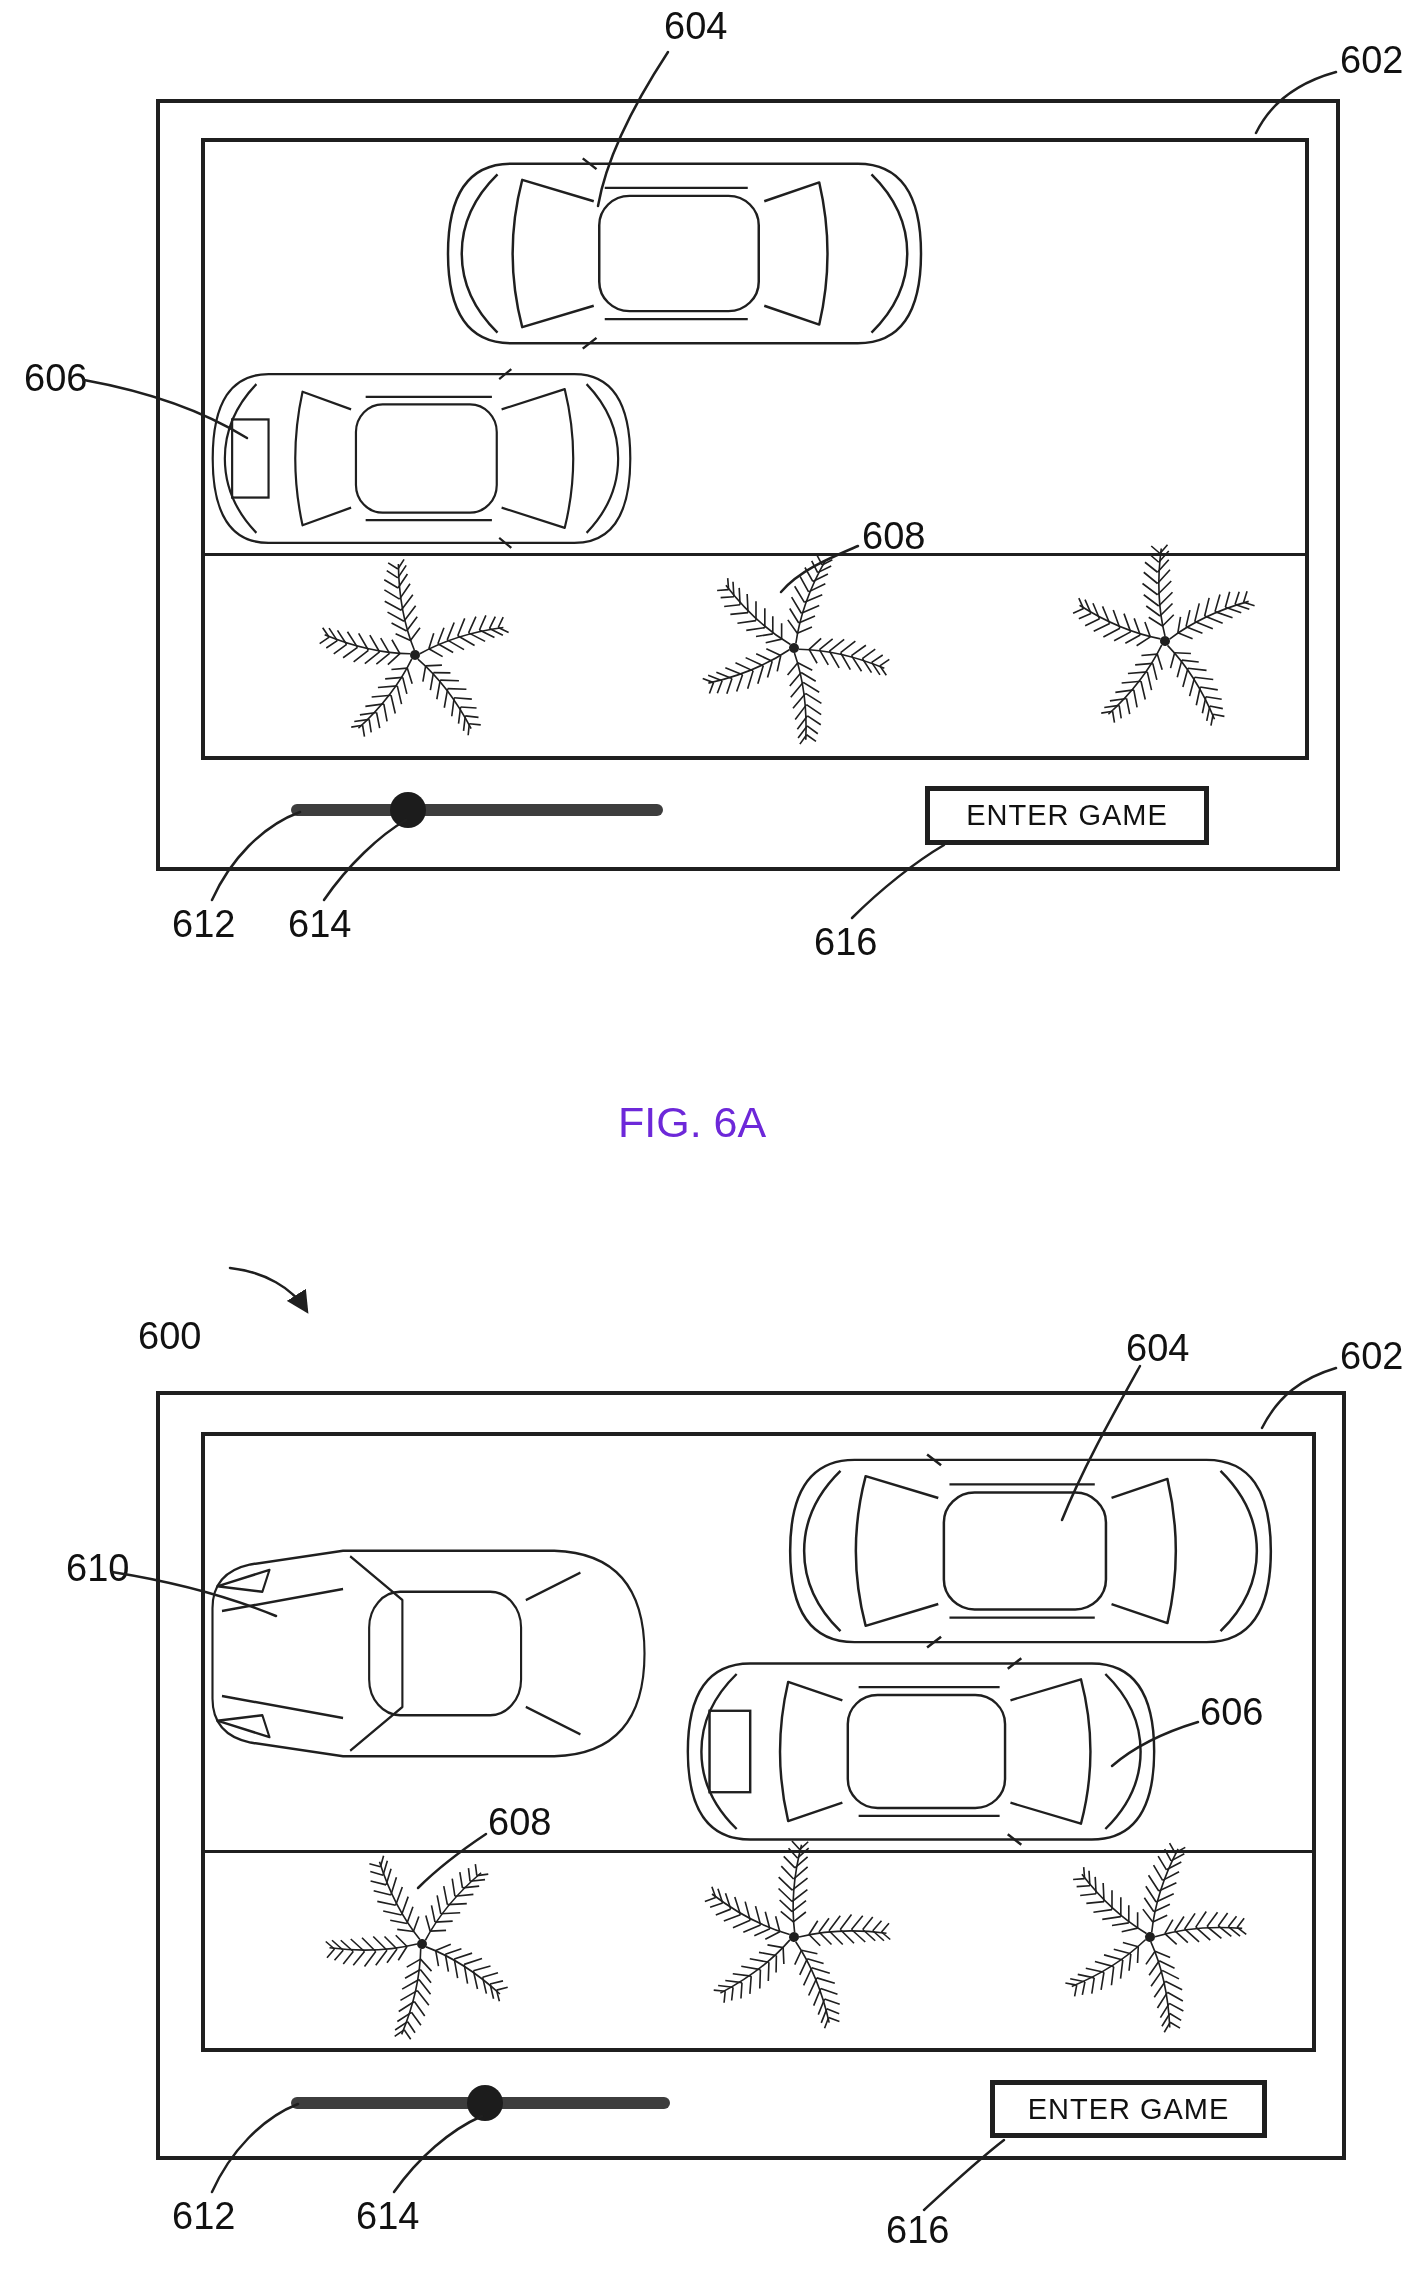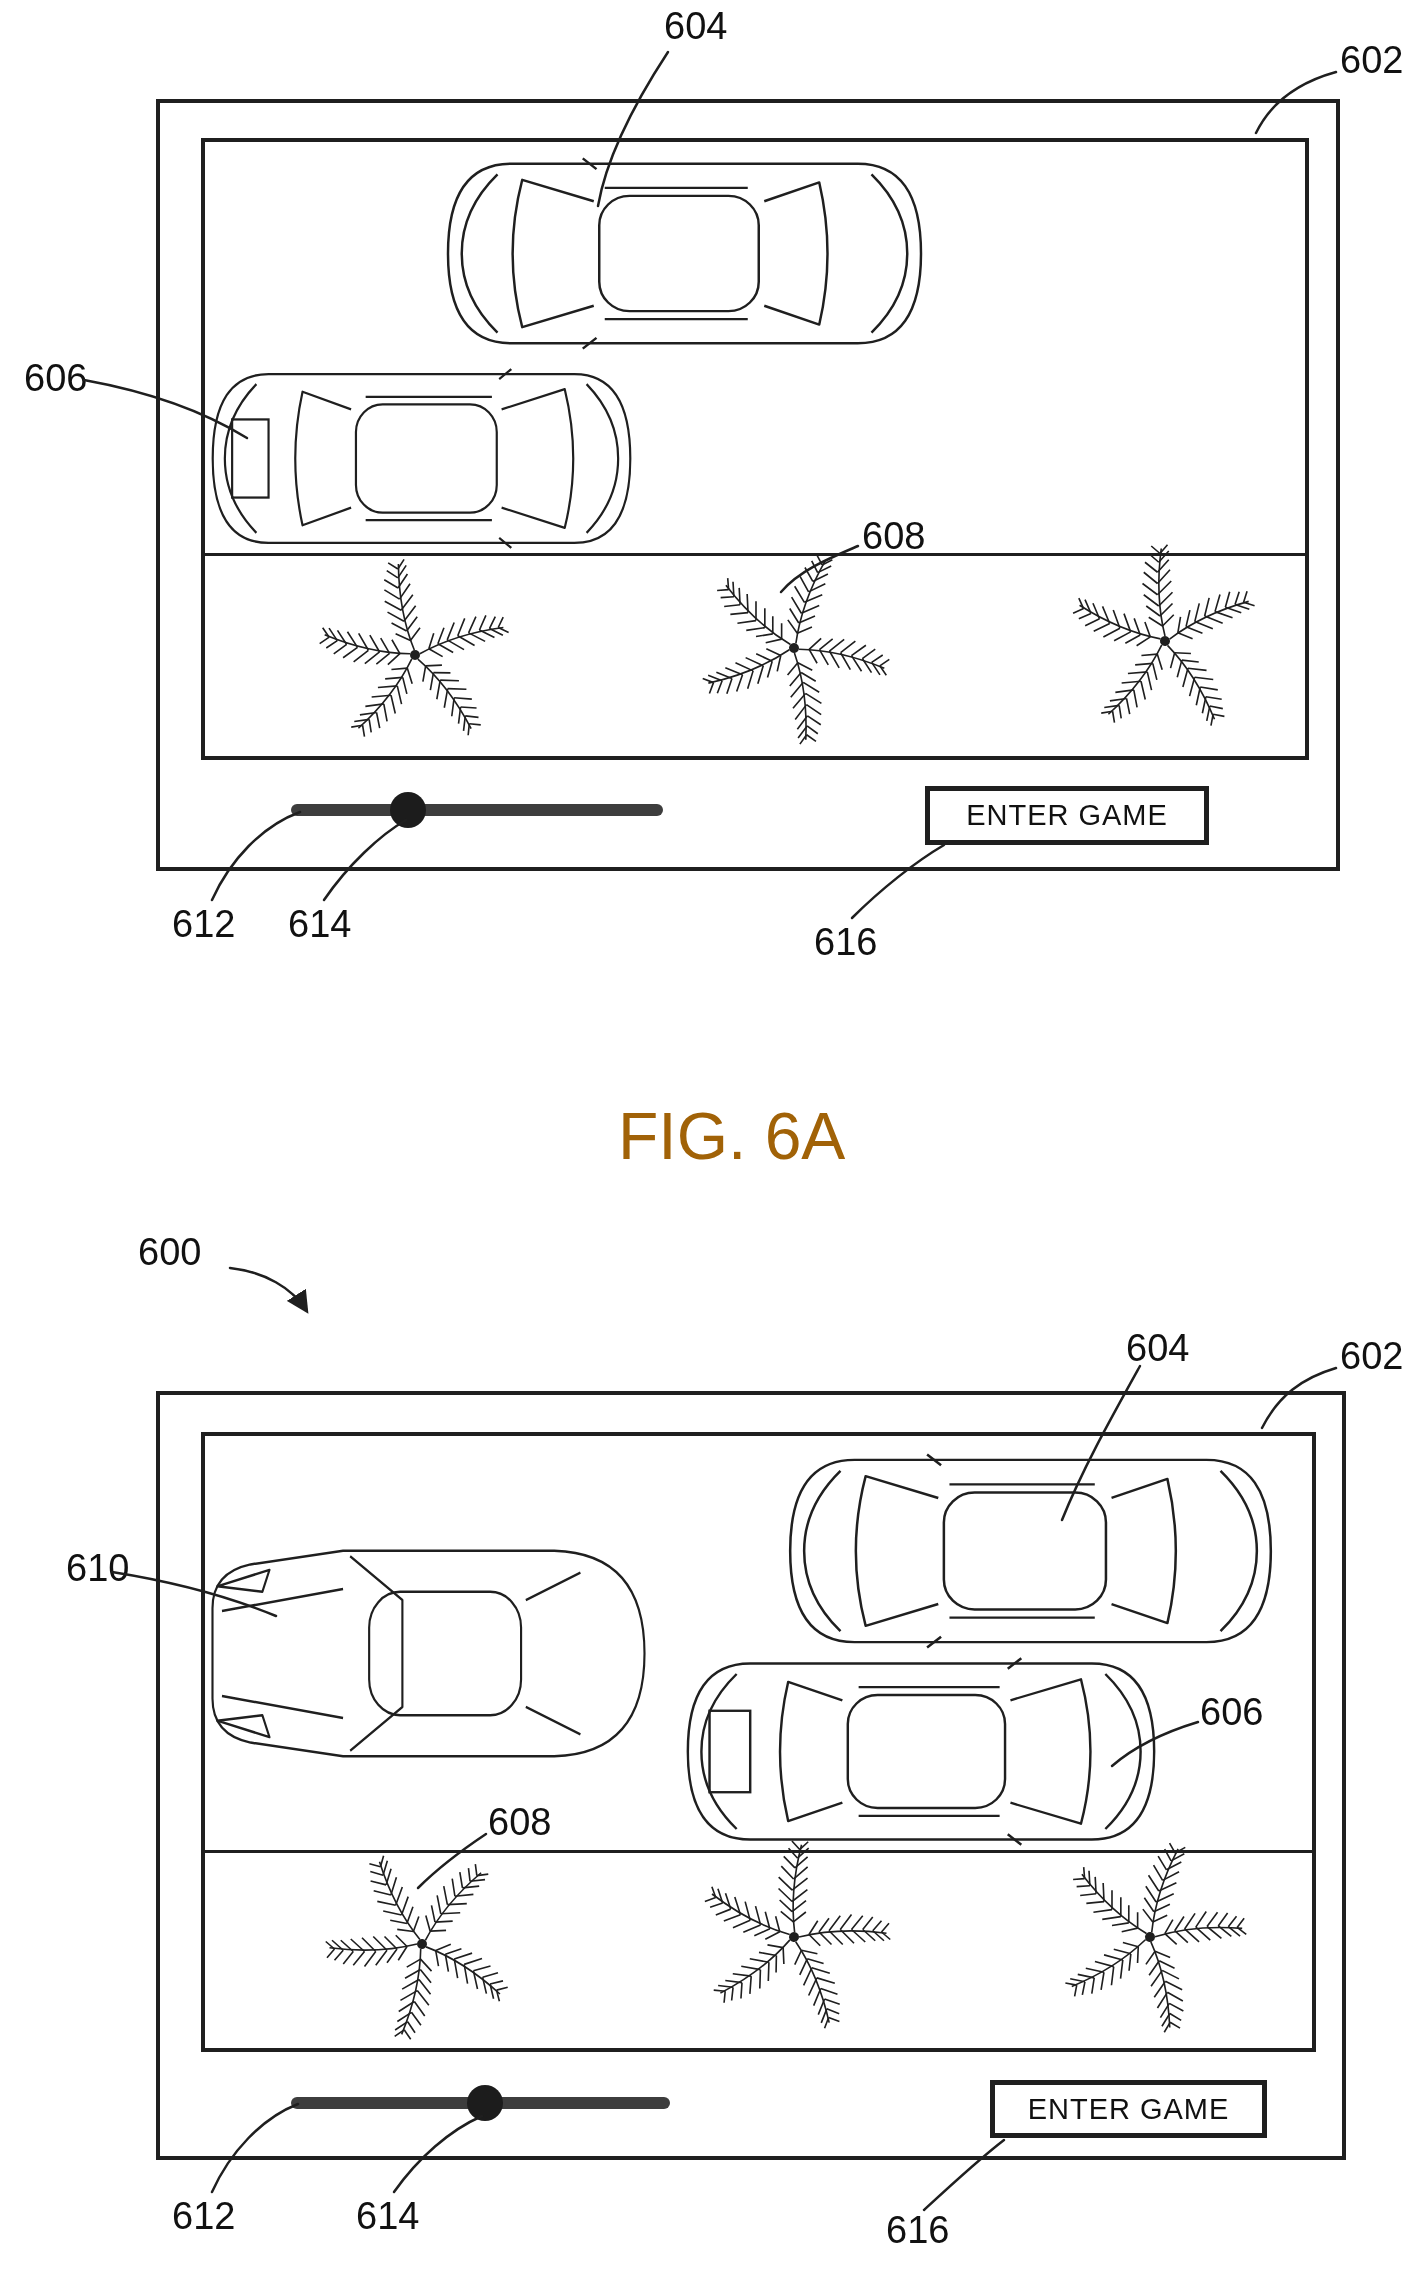--- a/index.html
+++ b/index.html
@@ -9,21 +9,21 @@
   .road{position:absolute;left:0;right:0;height:0;border-top:3px solid #1f1f1f;}
   .car{position:absolute;}
   .car svg{display:block;width:100%;height:100%;}
   .mirror{transform:scaleX(-1);}
   .palm{position:absolute;width:200px;height:200px;}
   .ref{position:absolute;font-size:38px;line-height:1.1;color:#111;white-space:nowrap;}
   .slider-track{position:absolute;height:12px;background:#3d3d3d;border-radius:7px;}
   .slider-thumb{position:absolute;width:36px;height:36px;background:#1c1c1c;border-radius:50%;}
   .btn{position:absolute;border:3px solid #1f1f1f;background:#fff;box-sizing:border-box;}
   .btn-inner{border:2px solid #1f1f1f;width:100%;height:100%;box-sizing:border-box;display:flex;align-items:center;justify-content:center;font-size:29px;letter-spacing:1px;color:#111;}
-  .caption{position:absolute;font-size:66px;color:#a16207;}
+  .caption{position:absolute;font-size:43px;color:#6d28d9;}
   .overlay{position:absolute;left:0;top:0;width:1417px;height:2284px;pointer-events:none;}
 </style>
 </head>
 <body>
 
 <svg width="0" height="0" style="position:absolute" aria-hidden="true">
   <defs>
     <marker id="arrh" viewBox="0 0 10 10" refX="8" refY="5" markerWidth="9" markerHeight="9" orient="auto-start-reverse">
       <path d="M0,0 L10,5 L0,10 z" fill="#1f1f1f"></path>
     </marker>
@@ -152,21 +152,21 @@
       </svg>
   </div>
 
   <div class="slider-track" style="left:291px;top:2097px;width:379px;"></div>
   <div class="slider-thumb" style="left:467px;top:2085px;"></div>
 
   <div class="btn" style="left:990px;top:2080px;width:277px;height:58px;">
     <div class="btn-inner">ENTER GAME</div>
   </div>
 
-  <span class="ref" style="left:138px;top:1232px;">600</span>
+  <span class="ref" style="left:138px;top:1316px;">600</span>
   <span class="ref" style="left:1126px;top:1328px;">604</span>
   <span class="ref" style="left:1340px;top:1336px;">602</span>
   <span class="ref" style="left:66px;top:1548px;">610</span>
   <span class="ref" style="left:1200px;top:1692px;">606</span>
   <span class="ref" style="left:488px;top:1802px;">608</span>
   <span class="ref" style="left:172px;top:2196px;">612</span>
   <span class="ref" style="left:356px;top:2196px;">614</span>
   <span class="ref" style="left:886px;top:2210px;">616</span>
 
   <svg class="overlay" viewBox="0 0 1417 2284">

